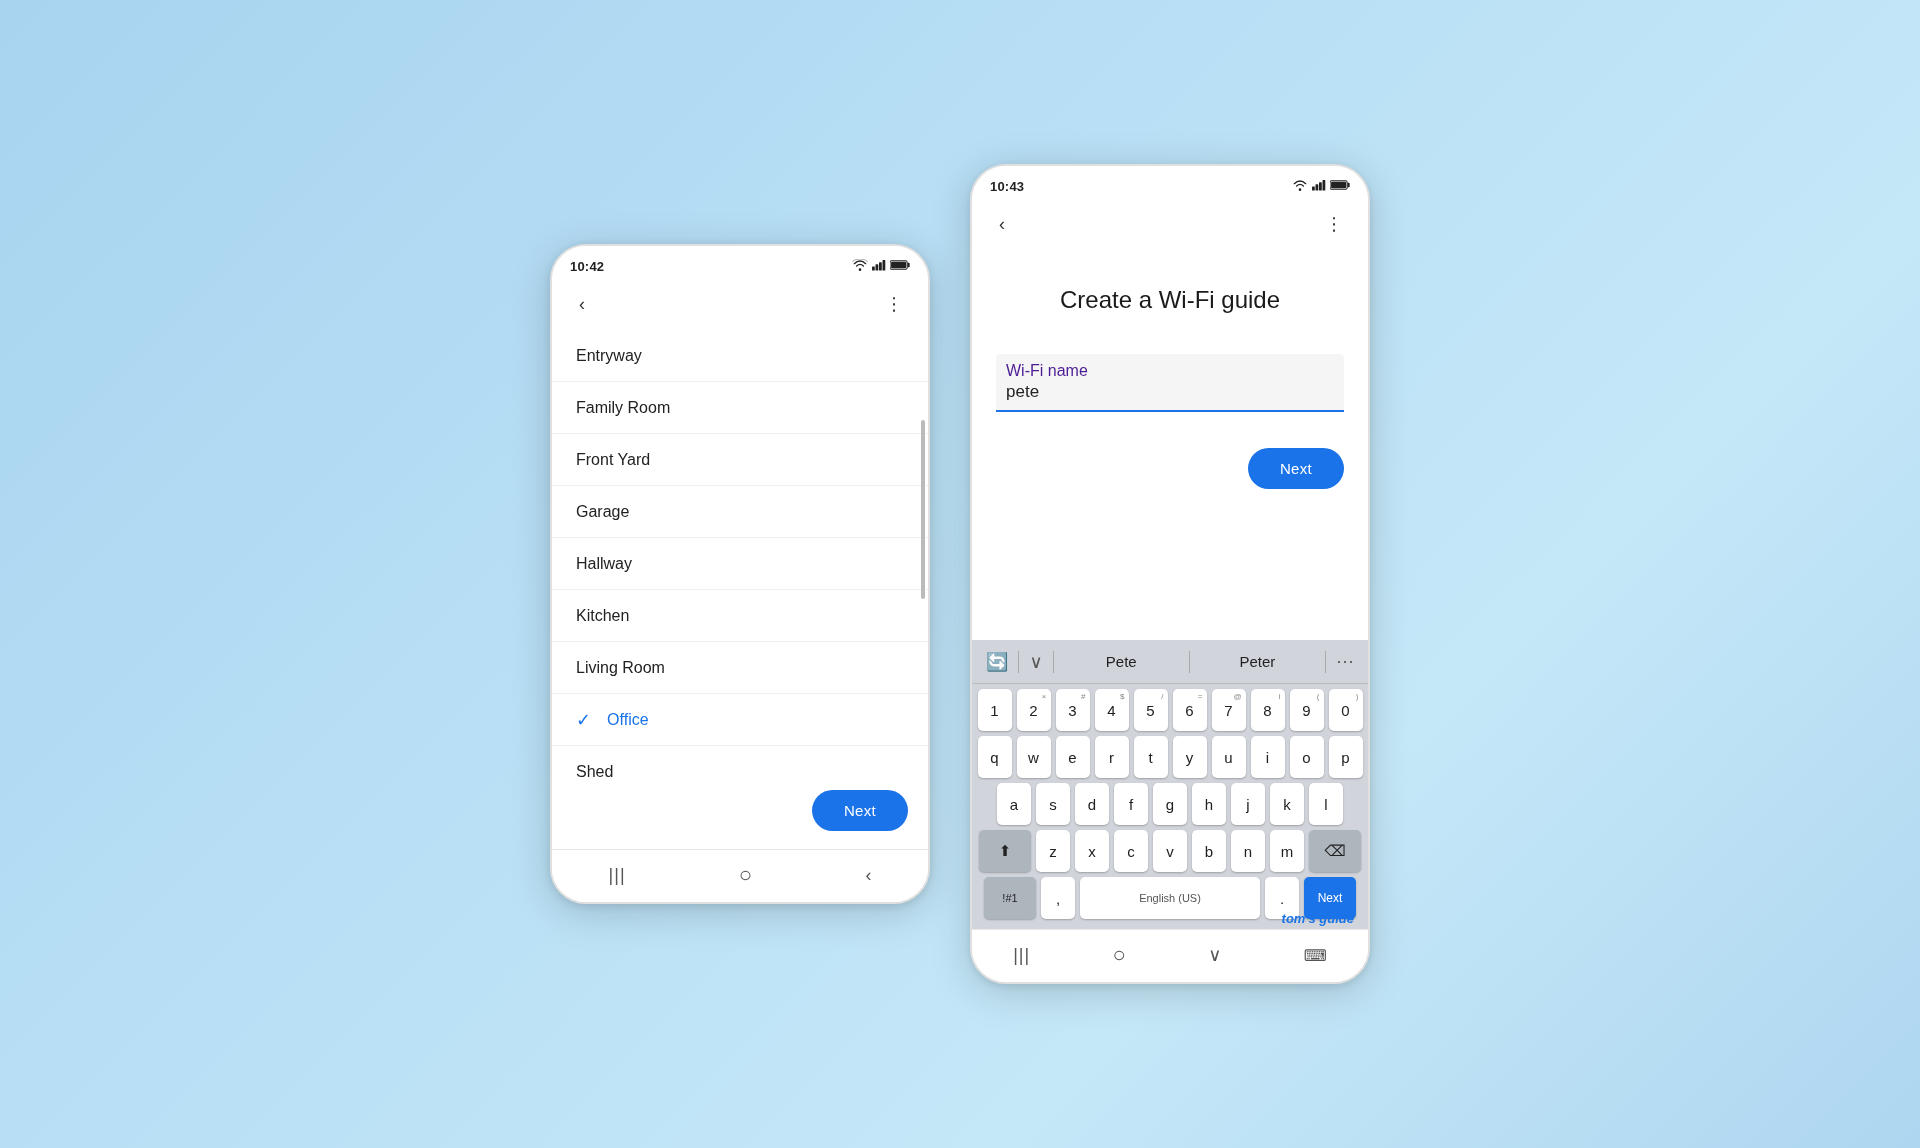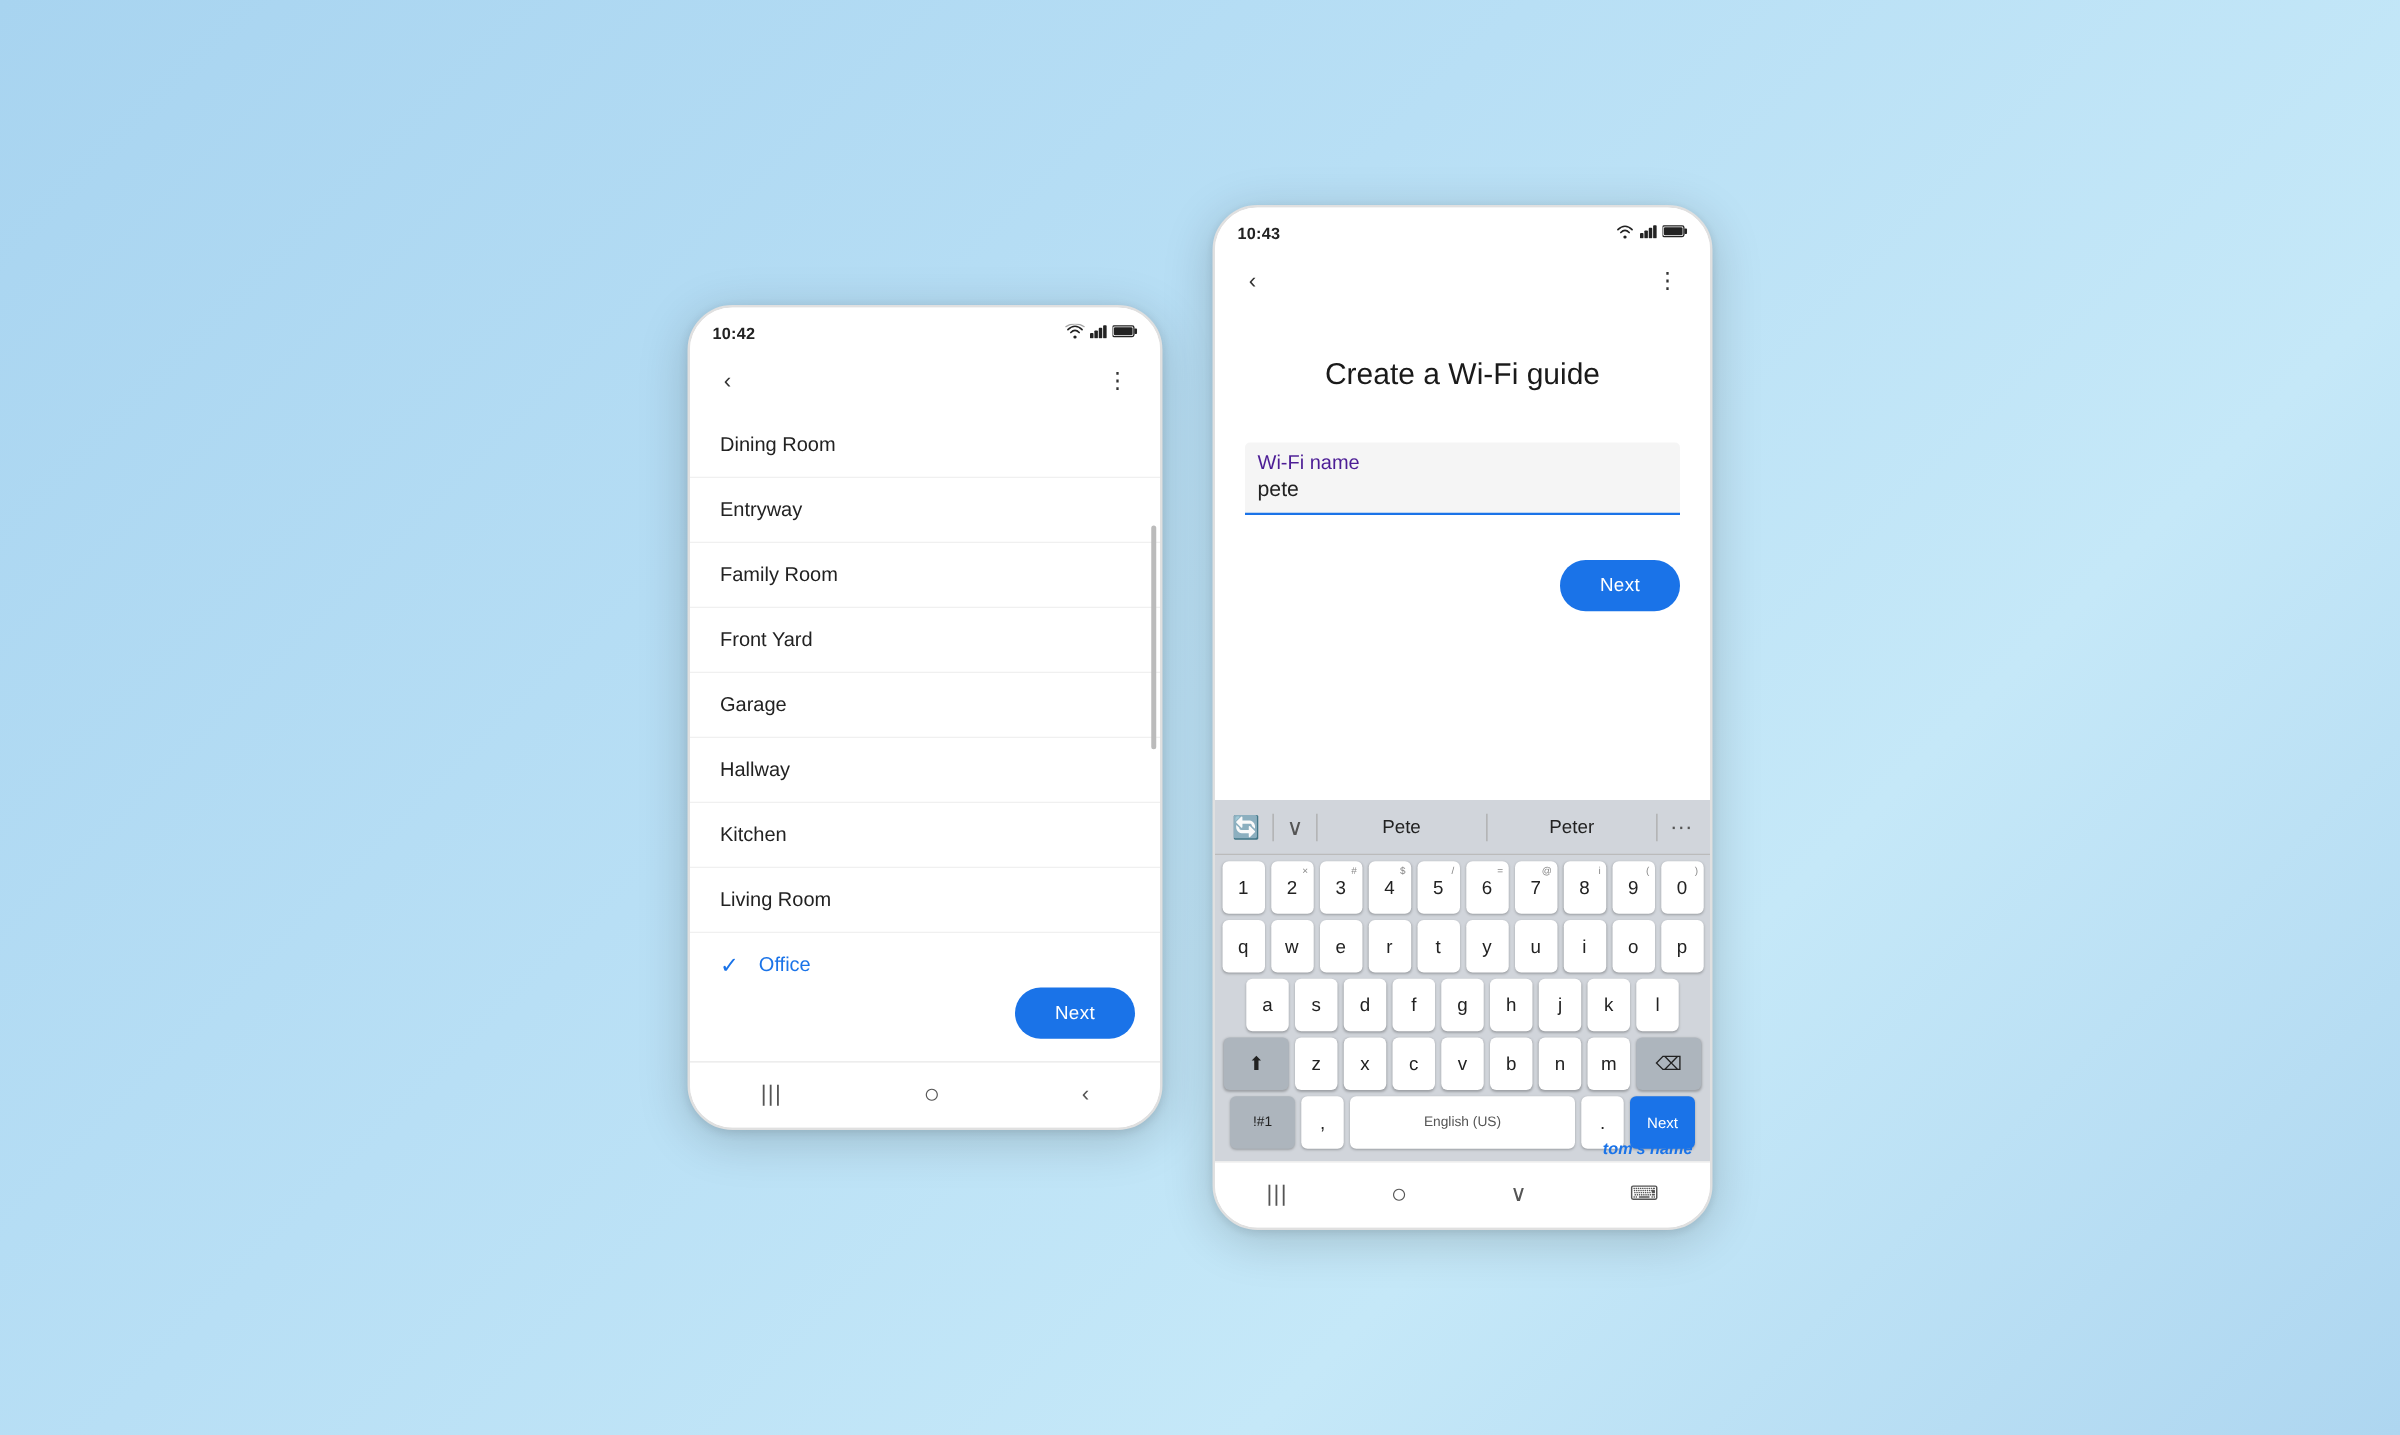--- a/index.html
+++ b/index.html
@@ -351,23 +351,20 @@
     </div>
   </div>
 
   <div class="top-bar">
     <button class="top-bar-btn">‹</button>
     <button class="top-bar-btn">⋮</button>
   </div>
 
   <div class="list-content" style="position:relative;">
     <div class="list-item">
-      <span class="list-item-text">Dining Room</span>
-    </div>
-    <div class="list-item">
       <span class="list-item-text">Entryway</span>
     </div>
     <div class="list-item">
       <span class="list-item-text">Family Room</span>
     </div>
     <div class="list-item">
       <span class="list-item-text">Front Yard</span>
     </div>
     <div class="list-item">
       <span class="list-item-text">Garage</span>
@@ -524,15 +521,15 @@
   </div>
 
   <div class="bottom-nav">
     <button class="nav-btn" style="font-size:18px; letter-spacing:1px;">|||</button>
     <button class="nav-btn" style="font-size:22px;">○</button>
     <button class="nav-btn" style="font-size:18px;">∨</button>
     <button class="nav-btn" style="font-size:16px;">⌨</button>
   </div>
 
   <div style="position:absolute; bottom:56px; right:14px; font-size:13px; font-weight:700; color:#1a73e8; font-style:italic; pointer-events:none; z-index:10;">
-    <span>tom's name</span>
+    <span>tom's guide</span>
   </div>
 </div>
 
 </body></html>

